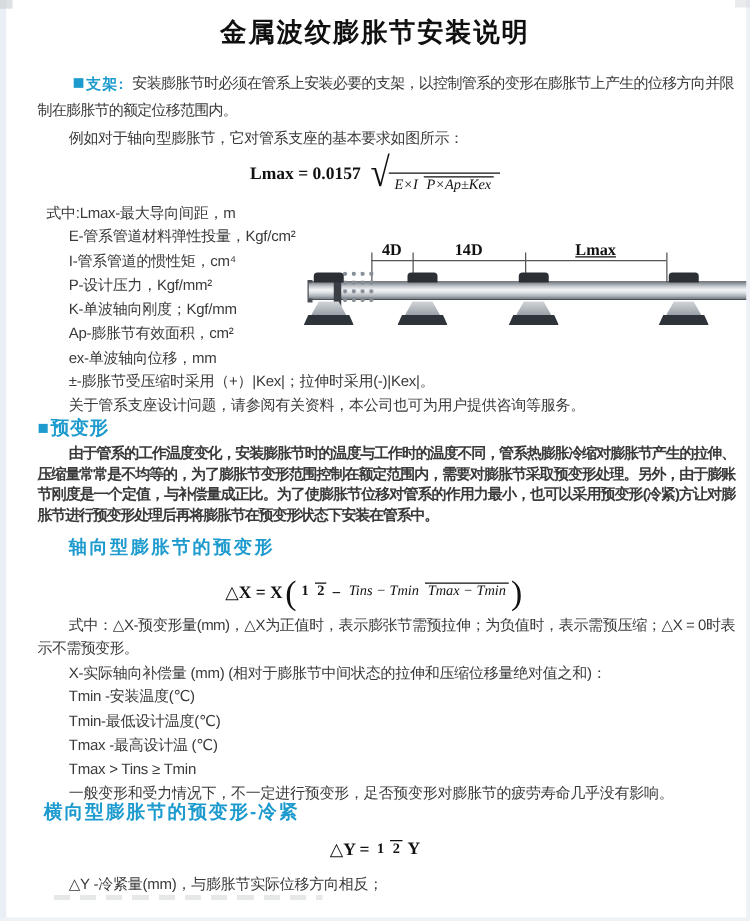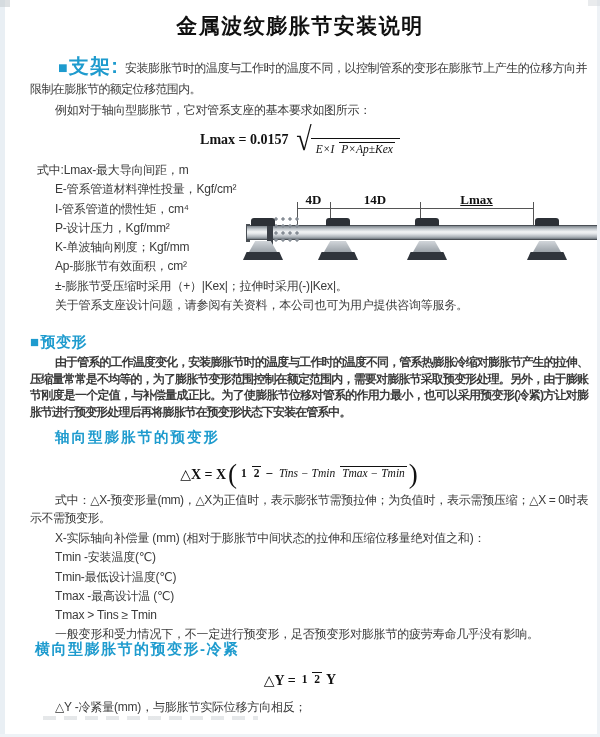--- a/index.html
+++ b/index.html
@@ -27,21 +27,21 @@
 
   
   .body-text { font-size:12px; color:#3a3a3a; }
 
   .p-support {
     top:56px; left:30px; width:557px; line-height:21px;
     text-indent:28px; text-align:justify; letter-spacing:-0.6px;
   }
   .p-support .bullet-square { font-size:16px; letter-spacing:0; vertical-align:-1px; }
   .sec1-heading {
-    font-size:20px; font-weight:bold; letter-spacing:1px;
+    font-size:12px; font-weight:bold; letter-spacing:1px;
     margin:0 6px 0 1px; vertical-align:-1px;
   }
   .p-example { top:100px; left:30px; width:557px; line-height:20px; text-indent:25px; letter-spacing:-0.3px; }
 
   
   .formula {
     left:0; width:600px; display:flex; justify-content:center; align-items:center;
     font-family:"Liberation Serif","DejaVu Serif",serif; color:#111;
   }
   .f-lhs { font-weight:bold; font-size:14px; white-space:pre; }
@@ -113,21 +113,21 @@
 <body>
 
 <div class="abs edge-left"></div>
 <div class="abs edge-right"></div>
 <div class="abs edge-bottom"></div>
 <div class="abs artifact-tl"></div>
 <div class="abs artifact-tr"></div>
 
 <div class="abs doc-title">金属波纹膨胀节安装说明</div>
 
-<p class="abs body-text p-support"><span class="bullet-square">■</span><span class="accent sec1-heading">支架:</span><span>安装膨胀节时的温度与工作时的温度不同，以控制管系的变形在膨胀节上产生的位移方向并限制在膨胀节的额定位移范围内。</span></p>
+<p class="abs body-text p-support"><span class="bullet-square">■</span><span class="accent sec1-heading">支架:</span><span>安装膨胀节时必须在管系上安装必要的支架，以控制管系的变形在膨胀节上产生的位移方向并限制在膨胀节的额定位移范围内。</span></p>
 
 <p class="abs body-text p-example">例如对于轴向型膨胀节，它对管系支座的基本要求如图所示：</p>
 
 <div class="abs formula formula-1">
   <span class="f-lhs">Lmax = 0.0157</span>
   <span class="sqrt">
     <span class="sqrt-sign">√</span>
     <span class="sqrt-body">
       <span class="frac">
         <span class="num">E×I</span>
@@ -137,20 +137,21 @@
   </span>
 </div>
 
 <div class="abs body-text vars">
   <div>式中:Lmax-最大导向间距，m</div>
   <div class="indent">E-管系管道材料弹性投量，Kgf/cm²</div>
   <div class="indent">I-管系管道的惯性矩，cm⁴</div>
   <div class="indent">P-设计压力，Kgf/mm²</div>
   <div class="indent">K-单波轴向刚度；Kgf/mm</div>
   <div class="indent">Ap-膨胀节有效面积，cm²</div>
+  <div class="indent">ex-单波轴向位移，mm</div>
   <div class="note">±-膨胀节受压缩时采用（+）|Kex|；拉伸时采用(-)|Kex|。</div>
   <div class="note">关于管系支座设计问题，请参阅有关资料，本公司也可为用户提供咨询等服务。</div>
 </div>
 
 <div class="abs diagram">
   <div class="abs dlabel" style="left:54px;width:33px;">4D</div>
   <div class="abs dlabel" style="left:87px;width:90px;">14D</div>
   <div class="abs dlabel" style="left:177px;width:113px;text-decoration:underline;">Lmax</div>
   <div class="abs dim-line"></div>
   <div class="abs tick" style="left:54px;"></div>

